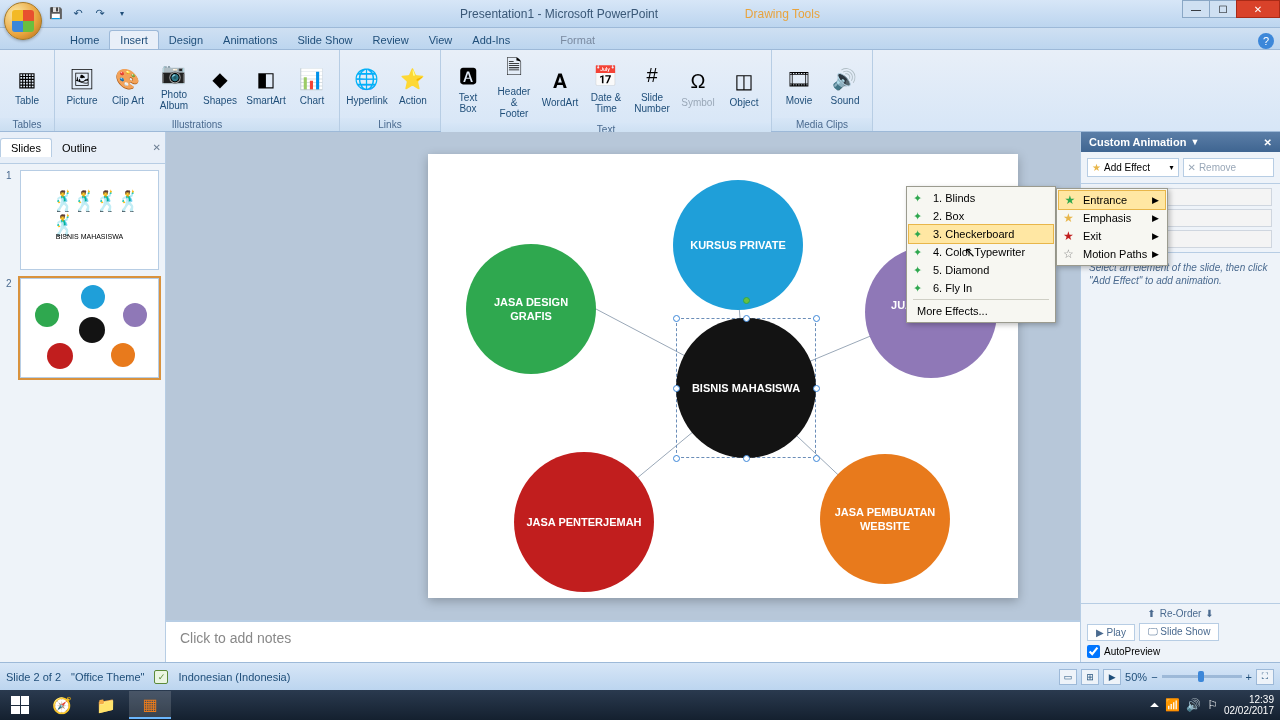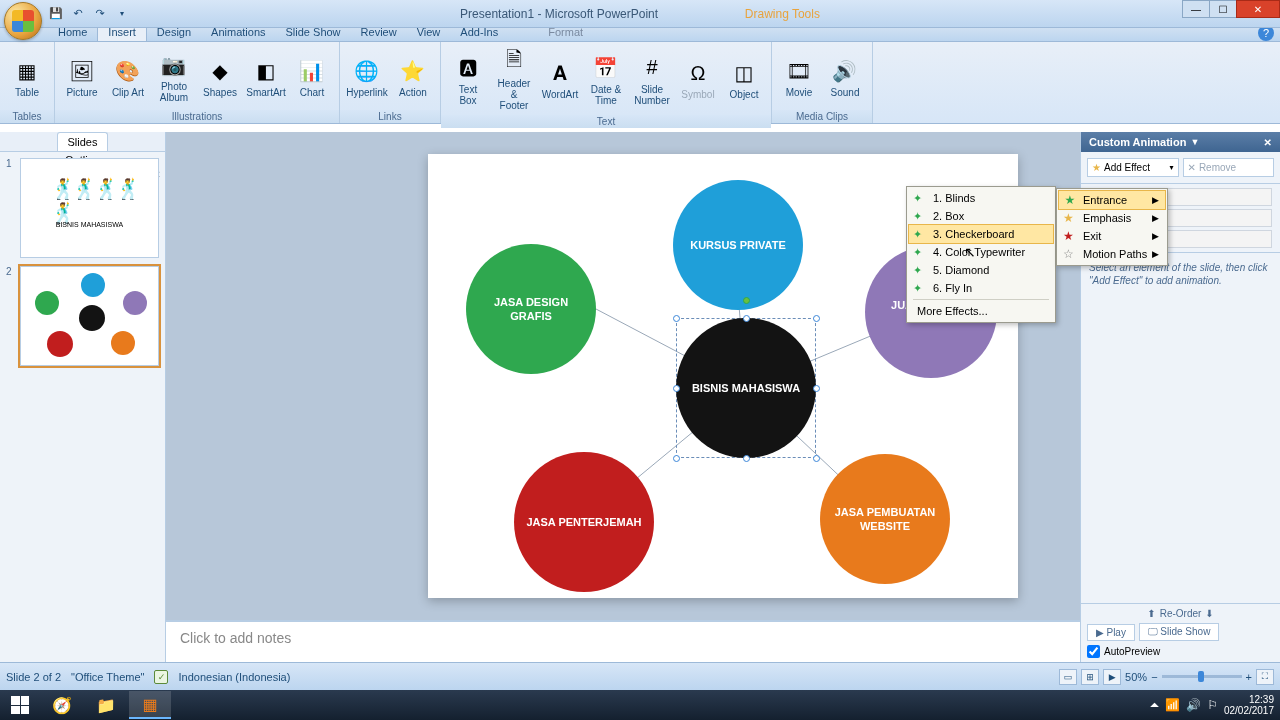--- a/index.html
+++ b/index.html
@@ -11,40 +11,40 @@
 .office-btn::after{content:"";width:22px;height:22px;background:conic-gradient(#e84f2f 0 90deg,#6abf3f 90deg 180deg,#3c87d9 180deg 270deg,#f3b926 270deg 360deg);border-radius:3px;}
 .qat { margin-left: 48px; display: flex; align-items: center; gap: 6px; }
 .qat span { width: 16px; height: 16px; display: inline-flex; align-items: center; justify-content: center; font-size: 11px; color: #1f4e79; }
 .title-center { position:absolute; left:0; right:0; text-align:center; pointer-events:none; color:#3a5877; }
 .title-center .sub { color:#e8a33d; font-size:12px; }
 .winbtns { position: absolute; right: 0; top: 0; display: flex; }
 .winbtn { width: 28px; height: 18px; border: 1px solid #8aa7c5; margin-left: -1px; display: flex; align-items: center; justify-content: center; font-size: 10px; background: #cfe0f2; }
 .winbtn.close { background: #d9422a; color: #fff; border-color: #a82a17; width: 44px; }
 
 
-.tabsrow { height: 14px; background: linear-gradient(#cfe0f2,#bcd5ef); display: flex; align-items: flex-end; padding-left: 48px; border-bottom: 1px solid #9db9d8; font-size: 11px; }
+.tabsrow { height: 22px; background: linear-gradient(#cfe0f2,#bcd5ef); display: flex; align-items: flex-end; padding-left: 60px; border-bottom: 1px solid #9db9d8; font-size: 11px; }
 .tab { padding: 3px 10px; color: #1f4e79; cursor: pointer; }
 .tab.active { background: #e8eff8; border: 1px solid #9db9d8; border-bottom: none; border-radius: 3px 3px 0 0; }
 .tab.context { color: #7a8aa0; }
 .helpq { margin-left:auto; margin-right:6px; width:16px;height:16px;border-radius:50%;background:#3c87d9;color:#fff;font-size:11px;display:flex;align-items:center;justify-content:center; }
 
 
 .ribbon { height: 82px; background: linear-gradient(#e8eff8,#d7e6f7); display: flex; border-bottom: 1px solid #9db9d8; font-size: 11px; }
 .group { border-right: 1px solid #b7cde4; display: flex; flex-direction: column; }
 .group-body { flex: 1; display: flex; align-items: center; padding: 2px 6px; gap: 4px; }
 .group-label { text-align: center; font-size: 10px; color: #4a6a8f; padding: 1px 0; background: linear-gradient(#d7e6f7,#cadef1); }
 .rbtn { display: flex; flex-direction: column; align-items: center; justify-content: center; width: 42px; cursor: pointer; padding: 2px; }
 .rbtn .ico { width: 32px; height: 32px; display: flex; align-items: center; justify-content: center; font-size: 20px; }
 .rbtn .lbl { font-size: 10px; text-align: center; line-height: 1.1; color: #1f4e79; }
 .rbtn.disabled .lbl { color: #9aa8b8; }
 
 
 .main { position: absolute; top: 132px; left: 0; right: 0; bottom: 58px; display: flex; }
 .slides-panel { width: 166px; background: #eef3f9; border-right: 1px solid #b7cde4; display: flex; flex-direction: column; }
-.sp-tabs { display: flex; height: 20px; background: #e8eff8; border-bottom: 1px solid #b7cde4; font-size: 11px; align-items: center; flex-direction: column; }
+.sp-tabs { display: flex; height: 32px; background: #e8eff8; border-bottom: 1px solid #b7cde4; font-size: 11px; align-items: center; }
 .sp-tab { padding: 3px 10px; cursor: pointer; }
 .sp-tab.active { background: #fff; border: 1px solid #b7cde4; border-bottom: none; border-radius: 3px 3px 0 0; }
 .sp-close { margin-left: auto; margin-right: 4px; font-size: 10px; color: #6b7d92; cursor:pointer; }
 .thumbs { flex: 1; overflow: auto; padding: 6px; }
 .thumb-row { display: flex; margin-bottom: 8px; }
 .thumb-num { width: 14px; font-size: 10px; color: #4a6a8f; }
 .thumb { width: 140px; height: 100px; background: #fff; border: 1px solid #b7cde4; position: relative; }
 .thumb.active { outline: 2px solid #d9923d; }
 
 

